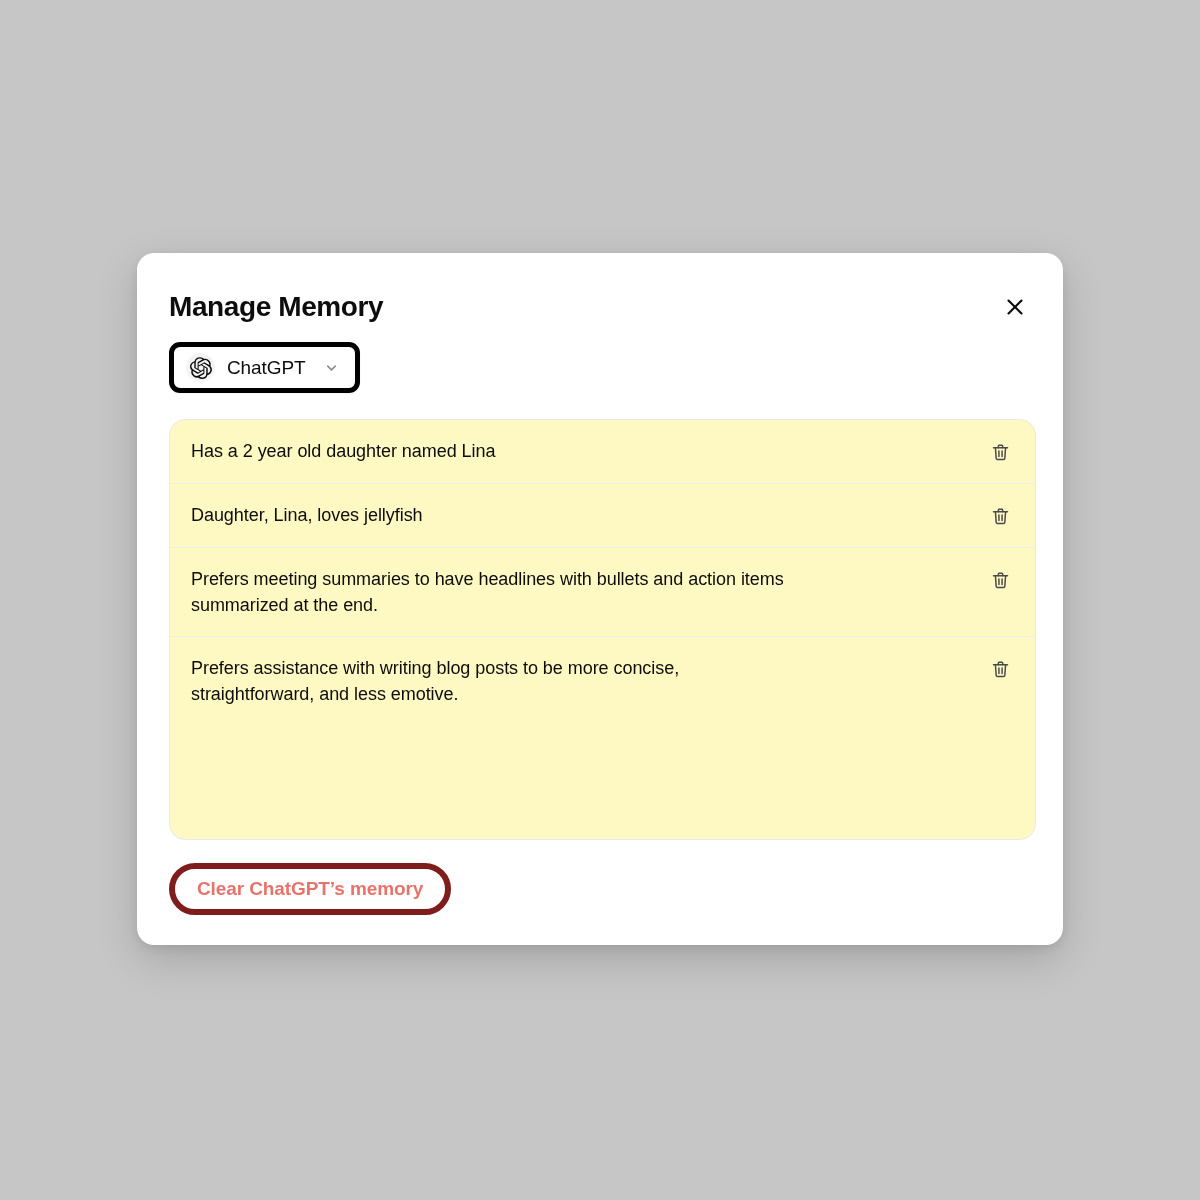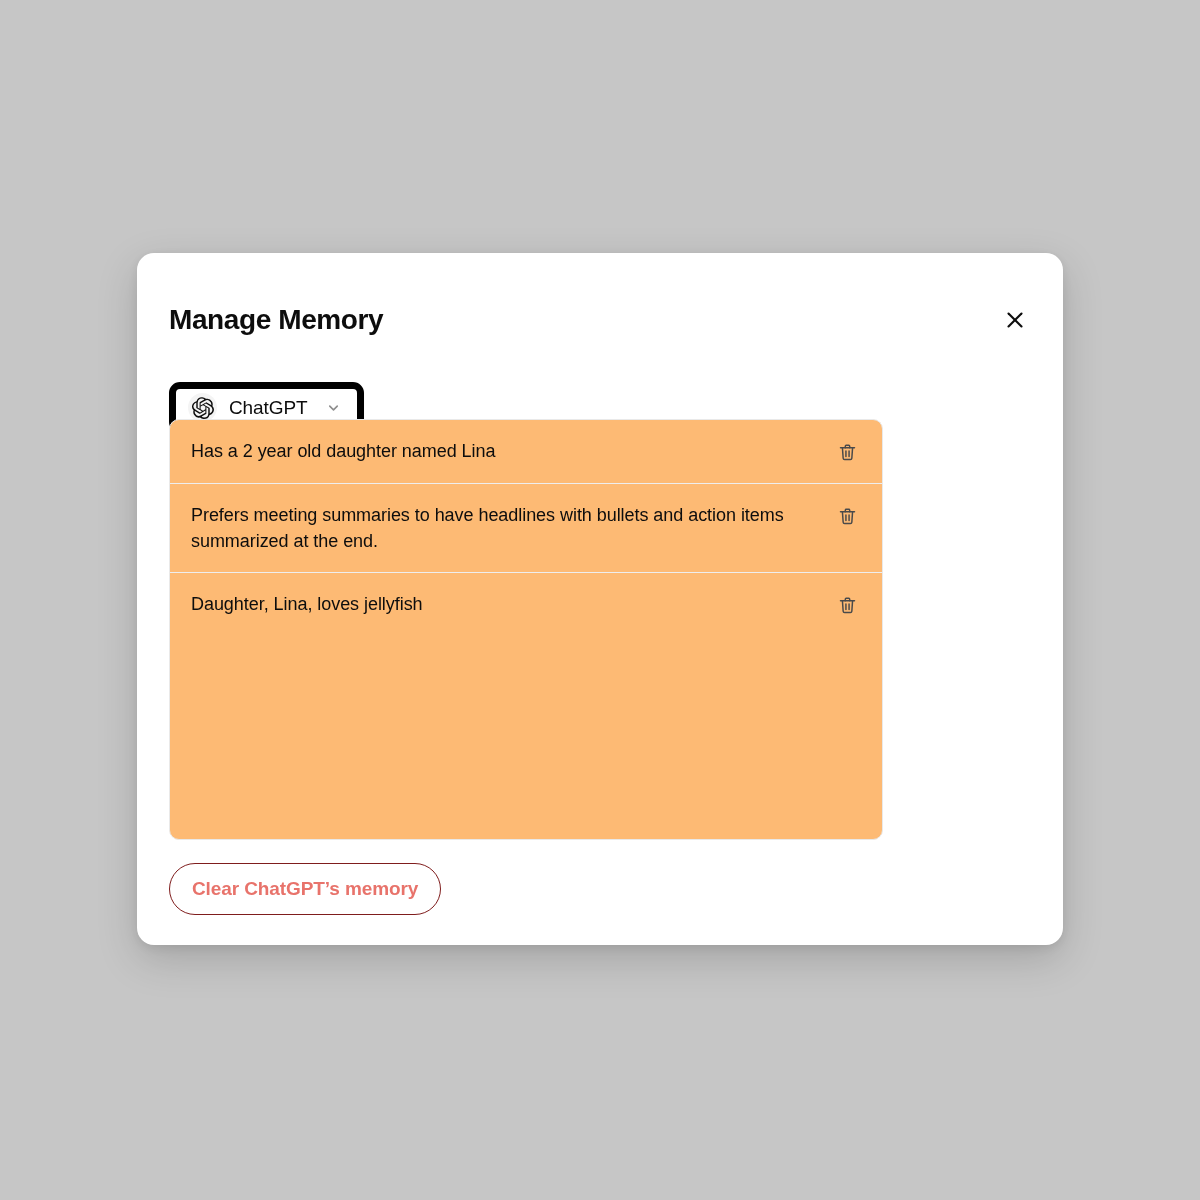--- a/index.html
+++ b/index.html
@@ -31,21 +31,21 @@
     background: #ffffff;
     border-radius: 17px;
     box-shadow: 0 14px 40px rgba(0,0,0,0.17), 0 3px 10px rgba(0,0,0,0.08);
     box-sizing: border-box;
   }
 
   
   .modal-header {
     position: absolute;
     left: 32px;
-    top: 45px;
+    top: 32px;
     right: 32px;
     height: 44px;
     display: flex;
     align-items: center;
     justify-content: space-between;
   }
   .modal-title {
     font-size: 28px;
     font-weight: 700;
     color: #0d0d0d;
@@ -71,26 +71,25 @@
   .source-select {
     position: absolute;
     left: 32px;
     top: 89px;
     height: 51px;
     display: inline-flex;
     align-items: center;
     gap: 12px;
     padding: 0 16px 0 12px;
     background: #ffffff;
-    border: 7px solid #000000;
+    border: 5px solid #000000;
     border-radius: 11px;
     box-shadow: 0 1px 2px rgba(0,0,0,0.05);
     cursor: pointer;
     box-sizing: border-box;
-    margin-top: 40px;
   }
   .source-avatar {
     width: 29px;
     height: 29px;
     border-radius: 50%;
     background: #f4f4f4;
     display: flex;
     align-items: center;
     justify-content: center;
     flex: 0 0 auto;
@@ -109,25 +108,25 @@
     align-items: center;
     flex: 0 0 auto;
   }
   .source-chevron svg { display: block; }
 
   
   .memory-list-wrap {
     position: absolute;
     left: 32px;
     top: 166px;
-    width: 714px;
+    width: 867px;
     height: 421px;
     border: 1px solid #e9e9e9;
-    border-radius: 10px;
-    background: #fdba74;
+    border-radius: 16px;
+    background: #fef9c3;
     overflow: hidden;
     box-sizing: border-box;
   }
   .memory-list {
     position: absolute;
     inset: 0;
     overflow-y: scroll;
     scrollbar-width: thin;
   }
   .memory-list::-webkit-scrollbar { width: 9px; }
@@ -173,21 +172,21 @@
   .clear-memory-button {
     position: absolute;
     left: 32px;
     top: 610px;
     height: 52px;
     padding: 0 22px;
     display: inline-flex;
     align-items: center;
     justify-content: center;
     background: #ffffff;
-    border: 1px solid #7f1d1d;
+    border: 6px solid #7f1d1d;
     border-radius: 26px;
     color: #e8736b;
     font-size: 19px;
     font-weight: 600;
     letter-spacing: -0.1px;
     cursor: pointer;
     box-sizing: border-box;
     font-family: "Liberation Sans", sans-serif;
   }
 </style>
@@ -234,35 +233,49 @@
                   <polyline points="4,6.5 20,6.5"></polyline>
                   <path d="M9.5 6.5V4.8a1 1 0 0 1 1-1h3a1 1 0 0 1 1 1v1.7"></path>
                   <path d="M6.2 6.5l.85 12.1a1.6 1.6 0 0 0 1.6 1.5h6.7a1.6 1.6 0 0 0 1.6-1.5l.85-12.1"></path>
                   <line x1="10.2" y1="10.2" x2="10.2" y2="16.5"></line>
                   <line x1="13.8" y1="10.2" x2="13.8" y2="16.5"></line>
                 </svg>
               </span>
             </button>
           </div>
           <div class="memory-row">
+            <div class="memory-text">Daughter, Lina, loves jellyfish</div>
+            <button class="memory-delete">
+              <span>
+                <svg width="21" height="21" viewBox="0 0 24 24" fill="none" stroke="#4a4a4a" stroke-width="1.7" stroke-linecap="round" stroke-linejoin="round">
+                  <polyline points="4,6.5 20,6.5"></polyline>
+                  <path d="M9.5 6.5V4.8a1 1 0 0 1 1-1h3a1 1 0 0 1 1 1v1.7"></path>
+                  <path d="M6.2 6.5l.85 12.1a1.6 1.6 0 0 0 1.6 1.5h6.7a1.6 1.6 0 0 0 1.6-1.5l.85-12.1"></path>
+                  <line x1="10.2" y1="10.2" x2="10.2" y2="16.5"></line>
+                  <line x1="13.8" y1="10.2" x2="13.8" y2="16.5"></line>
+                </svg>
+              </span>
+            </button>
+          </div>
+          <div class="memory-row">
             <div class="memory-text">Prefers meeting summaries to have headlines with bullets and action items summarized at the end.</div>
             <button class="memory-delete">
               <span>
                 <svg width="21" height="21" viewBox="0 0 24 24" fill="none" stroke="#4a4a4a" stroke-width="1.7" stroke-linecap="round" stroke-linejoin="round">
                   <polyline points="4,6.5 20,6.5"></polyline>
                   <path d="M9.5 6.5V4.8a1 1 0 0 1 1-1h3a1 1 0 0 1 1 1v1.7"></path>
                   <path d="M6.2 6.5l.85 12.1a1.6 1.6 0 0 0 1.6 1.5h6.7a1.6 1.6 0 0 0 1.6-1.5l.85-12.1"></path>
                   <line x1="10.2" y1="10.2" x2="10.2" y2="16.5"></line>
                   <line x1="13.8" y1="10.2" x2="13.8" y2="16.5"></line>
                 </svg>
               </span>
             </button>
           </div>
           <div class="memory-row">
-            <div class="memory-text">Daughter, Lina, loves jellyfish</div>
+            <div class="memory-text">Prefers assistance with writing blog posts to be more concise, straightforward, and less emotive.</div>
             <button class="memory-delete">
               <span>
                 <svg width="21" height="21" viewBox="0 0 24 24" fill="none" stroke="#4a4a4a" stroke-width="1.7" stroke-linecap="round" stroke-linejoin="round">
                   <polyline points="4,6.5 20,6.5"></polyline>
                   <path d="M9.5 6.5V4.8a1 1 0 0 1 1-1h3a1 1 0 0 1 1 1v1.7"></path>
                   <path d="M6.2 6.5l.85 12.1a1.6 1.6 0 0 0 1.6 1.5h6.7a1.6 1.6 0 0 0 1.6-1.5l.85-12.1"></path>
                   <line x1="10.2" y1="10.2" x2="10.2" y2="16.5"></line>
                   <line x1="13.8" y1="10.2" x2="13.8" y2="16.5"></line>
                 </svg>
               </span>

